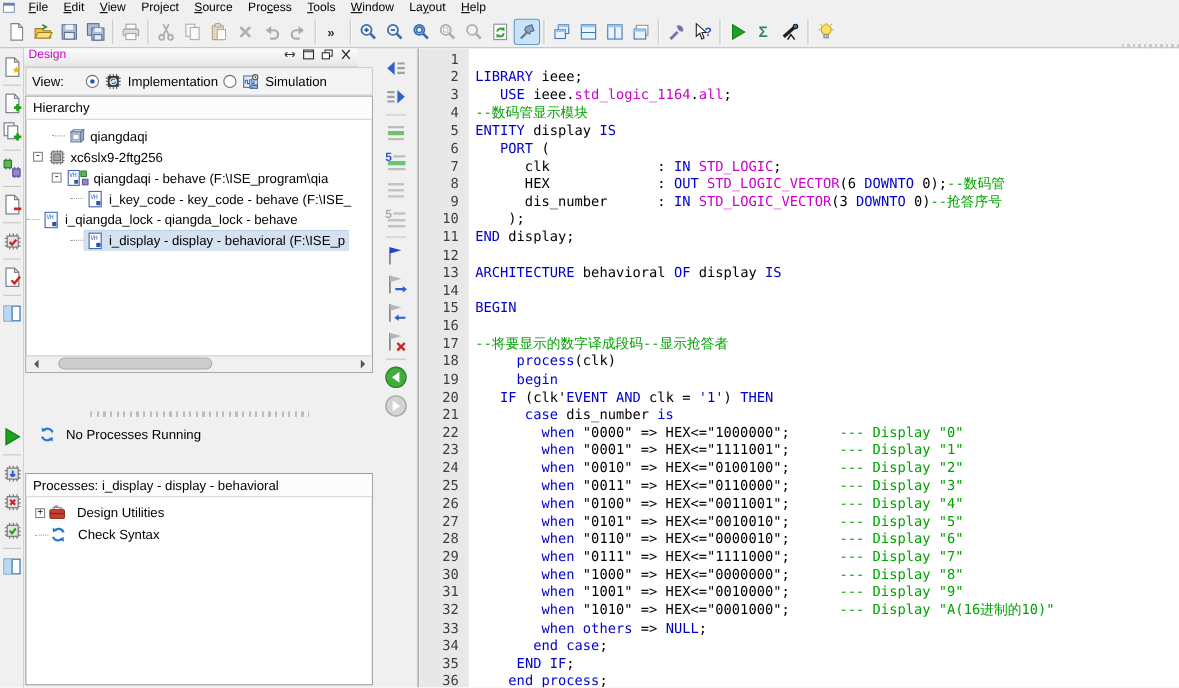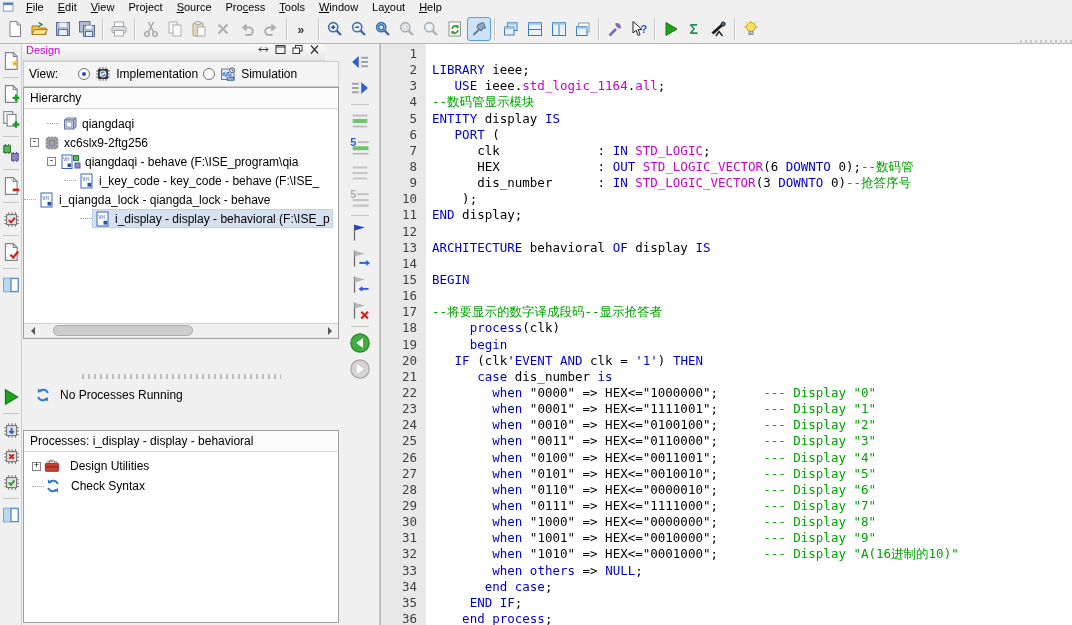--- a/index.html
+++ b/index.html
@@ -547,21 +547,21 @@
             <span class="icon ticon">
               <svg viewBox="0 0 16 16" xmlns="http://www.w3.org/2000/svg">
                 <rect x="2" y="1" width="11" height="14" fill="#fff" stroke="#3a66b8"></rect>
                 <text x="3.2" y="7.5" font-size="5.5" fill="#3a66b8" font-family="monospace">VH</text>
                 <rect x="8.5" y="9.8" width="3.8" height="3.8" fill="#2d51a8"></rect>
               </svg>
             </span>
             <span>i_qiangda_lock - qiangda_lock - behave</span>
           </span>
         </div>
-        <div class="trow" style="padding-left: 56px;">
+        <div class="trow" style="padding-left: 40px;">
           <span class="stub"></span>
           <span class="sel-wrap selected">
             <span class="icon ticon">
               <svg viewBox="0 0 16 16" xmlns="http://www.w3.org/2000/svg">
                 <rect x="2" y="1" width="11" height="14" fill="#fff" stroke="#3a66b8"></rect>
                 <text x="3.2" y="7.5" font-size="5.5" fill="#3a66b8" font-family="monospace">VH</text>
                 <rect x="8.5" y="9.8" width="3.8" height="3.8" fill="#2d51a8"></rect>
               </svg>
             </span>
             <span>i_display - display - behavioral (F:\ISE_p</span>

